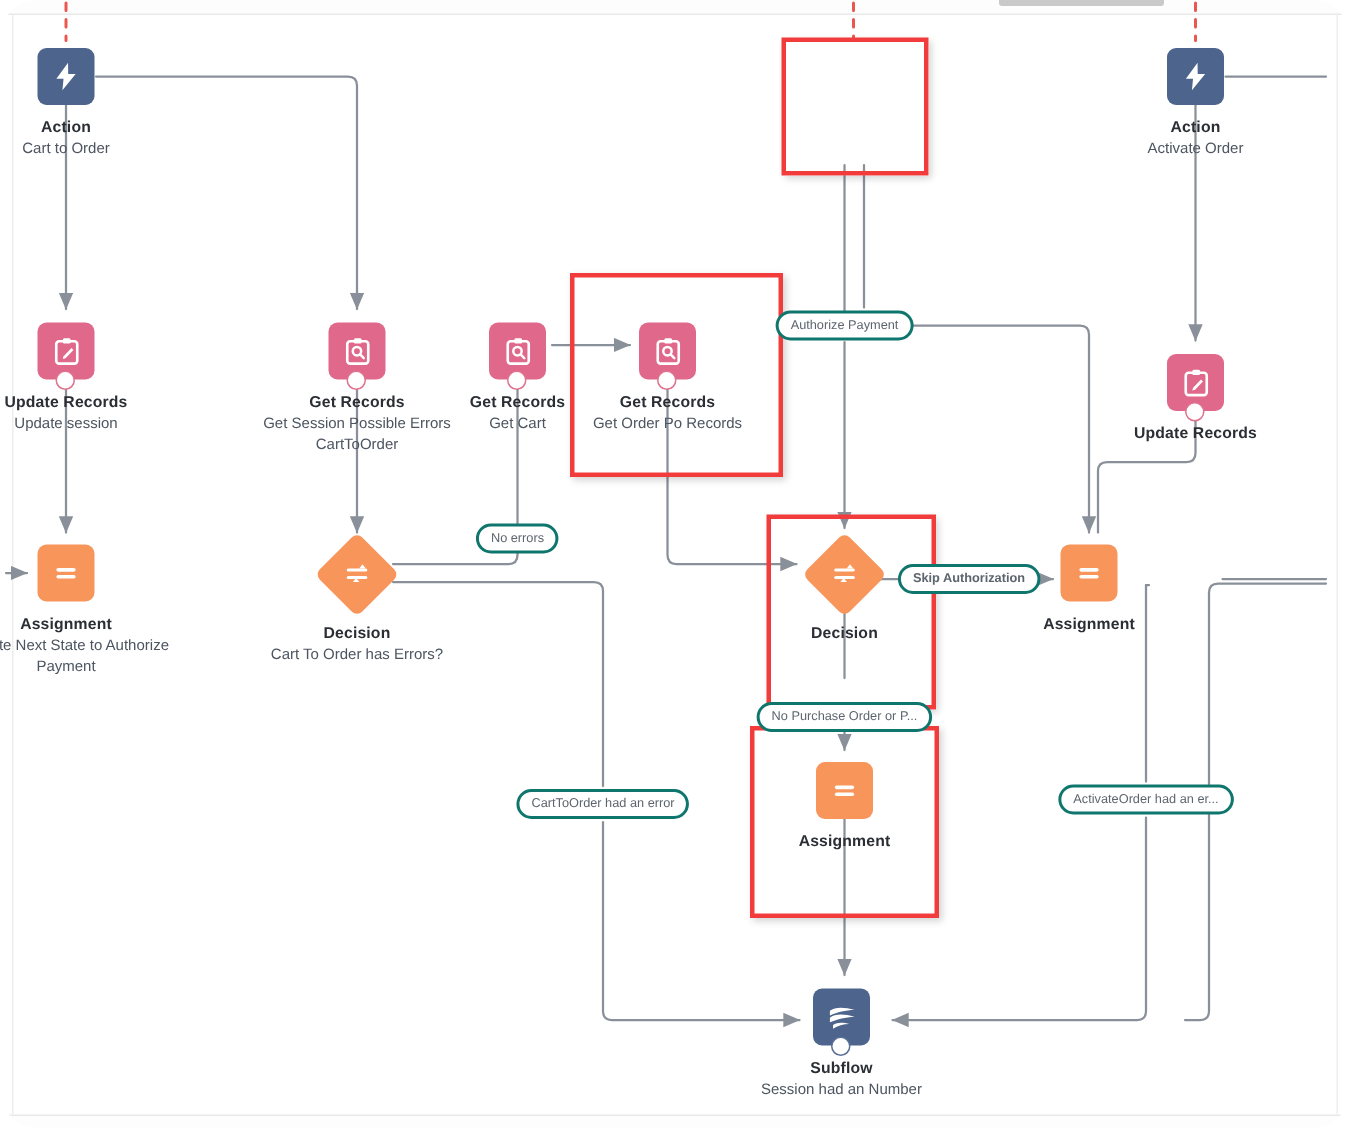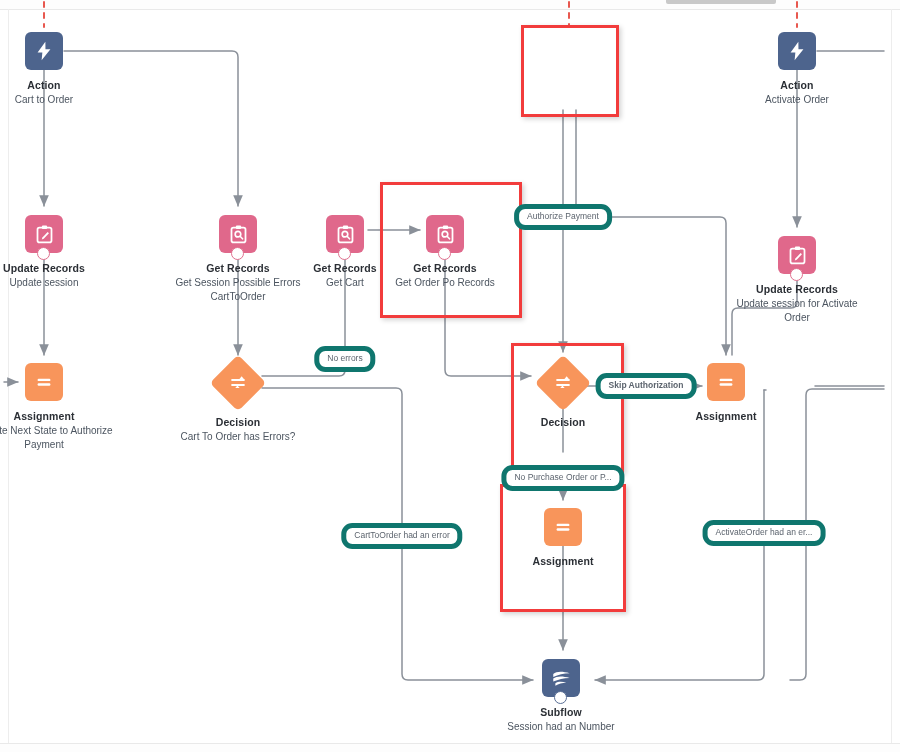--- a/index.html
+++ b/index.html
@@ -5,20 +5,21 @@
 <style>
   html,body{margin:0;padding:0;background:#ffffff;}
   body{font-family:"Liberation Sans","DejaVu Sans",sans-serif;}
 
   #canvas{
     position:relative;
     width:900px;height:752px;
     background:#ffffff;
     overflow:hidden;
     box-sizing:border-box;
+    border-radius:25px;
   }
   
   .chrome-top{position:absolute;left:0;top:0;width:900px;height:9px;background:#fdfdfd;border-bottom:1px solid #e9e9e9;}
   .chrome-tab{position:absolute;left:666px;top:0px;width:110px;height:4px;background:#c9c9c9;border-radius:0 0 2px 2px;}
   .chrome-bottom{position:absolute;left:0;bottom:0;width:900px;height:8px;background:#fdfdfd;border-top:1px solid #e9e9e9;}
   .canvas-frame{position:absolute;left:8px;top:9px;width:884px;height:735px;border-left:1px solid #ededed;border-right:1px solid #ededed;box-sizing:border-box;}
 
   
   #wires{position:absolute;left:0;top:0;width:900px;height:752px;}
 
@@ -65,21 +66,21 @@
   .c-record{background:#e0688b;}
   .c-assign{background:#f8955b;}
   .c-decision{background:#f8955b;}
   .c-subflow{background:#4d648d;}
 
   
   .pill{
     position:absolute;
     transform:translate(-50%,-50%);
     background:#ffffff;
-    border:5px solid #0f766e;
+    border:2px solid #0f766e;
     border-radius:11px;
     padding:2px 8px 3px 8px;
     font-size:8.5px;color:#5c646e;
     white-space:nowrap;
     line-height:11px;
   }
 
   
   .hl{
     position:absolute;
@@ -302,21 +303,20 @@
   <div class="node" style="left:797px;top:236px;width:130px;margin-left:-65px;">
     <div class="glyph c-record">
       <svg class="ic" width="21" height="21" viewBox="0 0 24 24">
         <rect x="4" y="4" width="16" height="17" rx="2.2" fill="none" stroke="#ffffff" stroke-width="2"></rect>
         <rect x="9" y="1.8" width="6" height="4" rx="1.2" fill="#ffffff"></rect>
         <path d="M15.6 9.2 L9.6 15.4 L8.9 17.6 L11.1 16.9 L17.1 10.7 z" fill="#ffffff"></path>
       </svg>
       <div class="badge"></div>
     </div>
     <div class="title">Update Records</div>
-    <div class="subtitle">Update session for Activate Order</div>
   </div>
 
   <div class="node" style="left:726px;top:363px;width:130px;margin-left:-65px;">
     <div class="glyph c-assign">
       <svg class="ic" width="22" height="22" viewBox="0 0 24 24">
         <rect x="5" y="8.4" width="14" height="2.6" rx="1.3" fill="#ffffff"></rect>
         <rect x="5" y="13.4" width="14" height="2.6" rx="1.3" fill="#ffffff"></rect>
       </svg>
     </div>
     <div class="title">Assignment</div>

